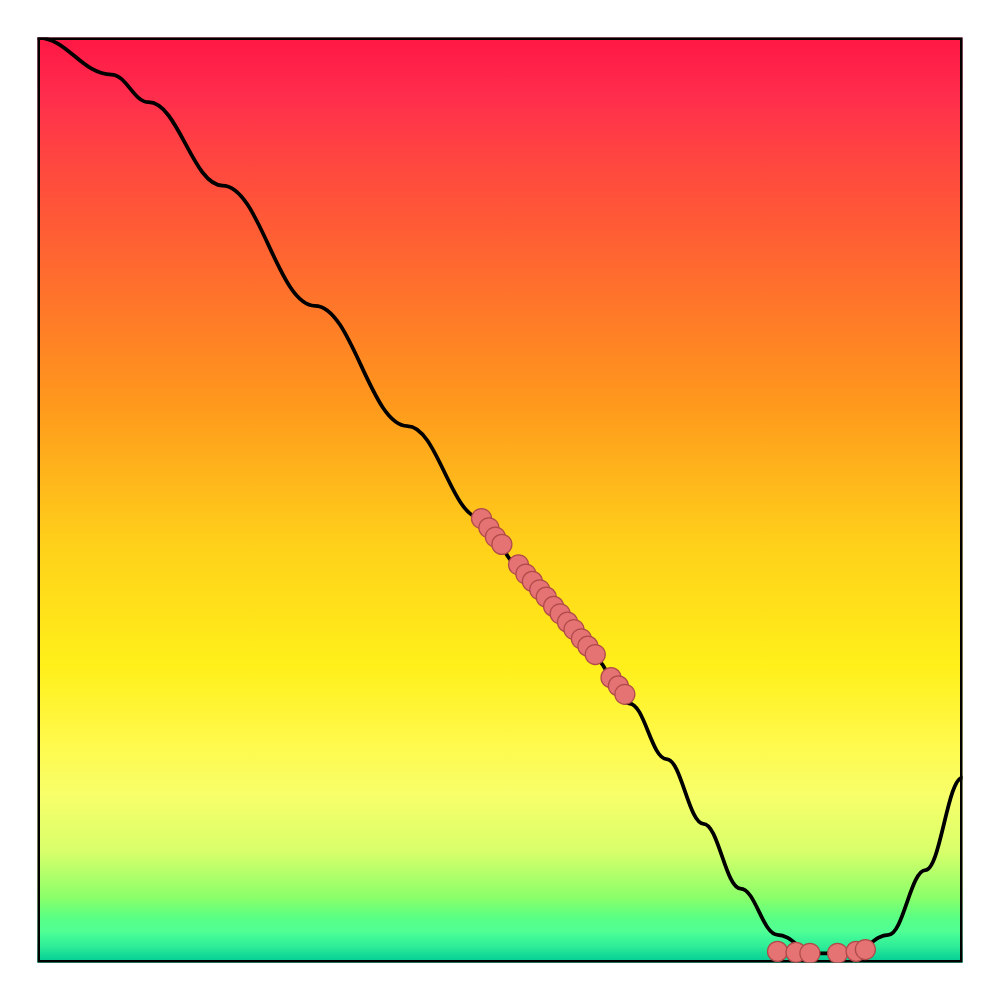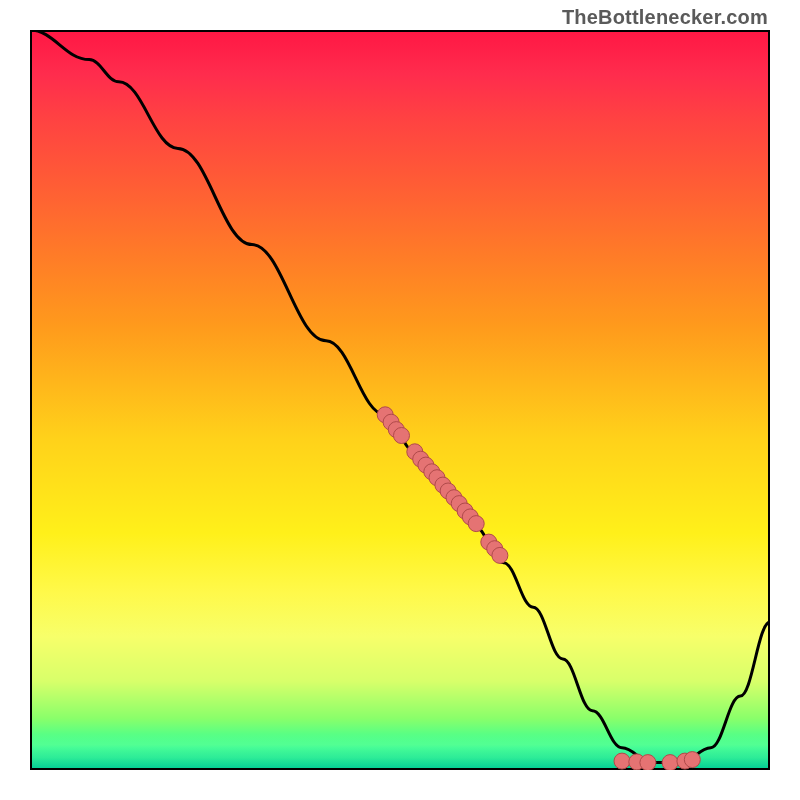--- a/index.html
+++ b/index.html
@@ -85,21 +85,20 @@
     stroke: #b04a4a;
     stroke-width: 1;
   }
 </style>
 </head>
 <body>
 
 <div class="chart-container">
   <div class="gradient-bg"></div>
   <div class="frame"></div>
-  <div class="watermark">TheBottlenecker.com</div>
   <svg class="overlay" viewBox="0 0 740 740">
     <path id="curve-path" fill="none" stroke="#000000" stroke-width="3" stroke-linejoin="round" stroke-linecap="round" d="M 0.0 0.0 C 23.7 0.0, 35.5 29.6, 59.2 29.6 C 71.0 29.6, 77.0 51.8, 88.8 51.8 C 112.5 51.8, 124.3 118.4, 148.0 118.4 C 177.6 118.4, 192.4 214.6, 222.0 214.6 C 251.6 214.6, 266.4 310.8, 296.0 310.8 C 319.7 310.8, 331.5 384.8, 355.2 384.8 C 367.0 384.8, 373.0 421.8, 384.8 421.8 C 396.6 421.8, 402.6 458.8, 414.4 458.8 C 426.2 458.8, 432.2 495.8, 444.0 495.8 C 455.8 495.8, 461.8 532.8, 473.6 532.8 C 485.4 532.8, 491.4 577.2, 503.2 577.2 C 515.0 577.2, 521.0 629.0, 532.8 629.0 C 544.6 629.0, 550.6 680.8, 562.4 680.8 C 574.2 680.8, 580.2 717.8, 592.0 717.8 C 603.8 717.8, 609.8 732.6, 621.6 732.6 C 633.4 732.6, 639.4 732.6, 651.2 732.6 C 663.0 732.6, 669.0 717.8, 680.8 717.8 C 692.6 717.8, 698.6 666.0, 710.4 666.0 C 722.2 666.0, 728.2 592.0, 740.0 592.0"></path>
     <g id="points-group">
         <circle cx="355.2" cy="384.8" r="8" class="pt" fill="#e57373" stroke="#b04a4a"></circle>
         <circle cx="361.1" cy="392.2" r="8" class="pt" fill="#e57373" stroke="#b04a4a"></circle>
         <circle cx="366.3" cy="399.6" r="8" class="pt" fill="#e57373" stroke="#b04a4a"></circle>
         <circle cx="371.5" cy="405.5" r="8" class="pt" fill="#e57373" stroke="#b04a4a"></circle>
         <circle cx="384.8" cy="421.8" r="8" class="pt" fill="#e57373" stroke="#b04a4a"></circle>
         <circle cx="390.7" cy="429.2" r="8" class="pt" fill="#e57373" stroke="#b04a4a"></circle>
         <circle cx="395.9" cy="435.1" r="8" class="pt" fill="#e57373" stroke="#b04a4a"></circle>

